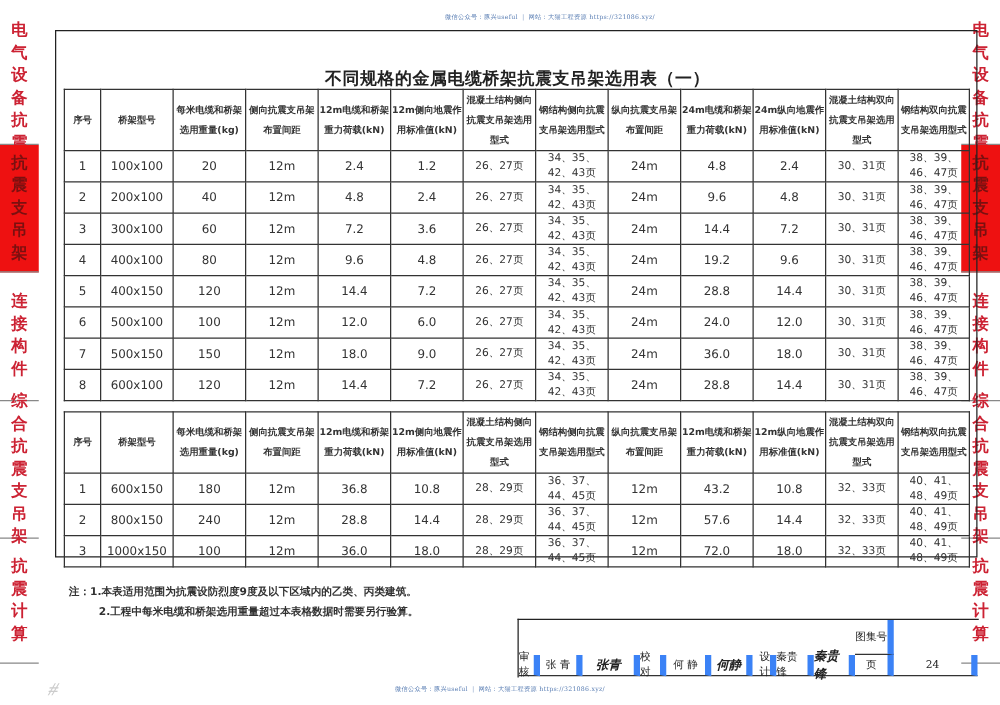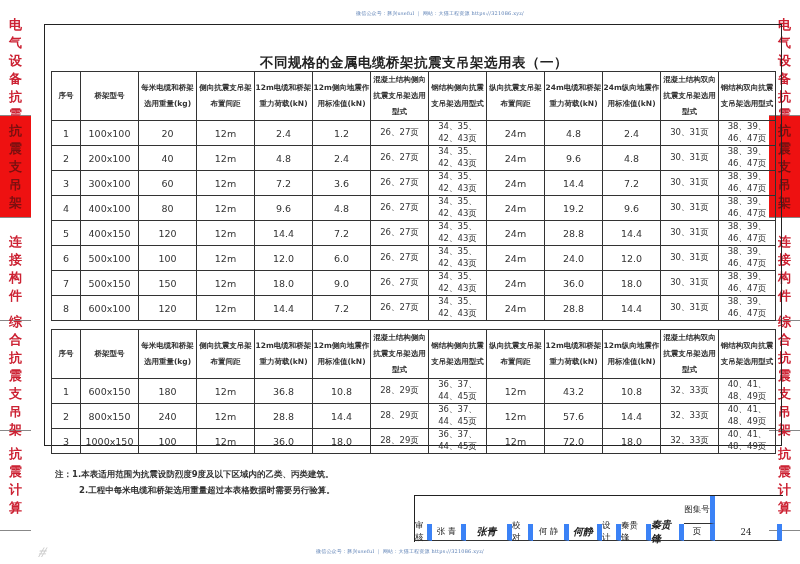--- a/index.html
+++ b/index.html
@@ -417,21 +417,21 @@
 
   <div class="titleblock">
     <div class="tb-cell" style="left:269px;top:0;width:31px;height:28px;">图集号</div>
 
     <div class="tb-cell" style="left:0;top:28px;width:17px;height:17px;">审核</div>
     <div class="tb-cell" style="left:17px;top:28px;width:34px;height:17px;">张 青</div>
     <div class="tb-cell sig" style="left:51px;top:28px;width:46px;height:17px;">张青</div>
     <div class="tb-cell" style="left:97px;top:28px;width:21px;height:17px;">校对</div>
     <div class="tb-cell" style="left:118px;top:28px;width:36px;height:17px;">何 静</div>
     <div class="tb-cell sig" style="left:154px;top:28px;width:33px;height:17px;">何静</div>
-    <div class="tb-cell" style="left:187px;top:28px;width:19px;height:17px;">设计</div>
+    <div class="tb-cell" style="left:187px;top:28px;width:19px;height:17px;text-align:right;">设计</div>
     <div class="tb-cell" style="left:206px;top:28px;width:30px;height:17px;">秦贵锋</div>
     <div class="tb-cell sig" style="left:236px;top:28px;width:33px;height:17px;">秦贵锋</div>
     <div class="tb-cell" style="left:269px;top:28px;width:31px;height:17px;">页</div>
     <div class="tb-cell" style="left:300px;top:28px;width:67px;height:17px;">24</div>
   </div>
 </div>
 
 <div class="corner-mark">⧣</div>
 <div class="watermark wm-bot">微信公众号：豚兴useful ｜ 网站：大猫工程资源 https://321086.xyz/</div>
 

